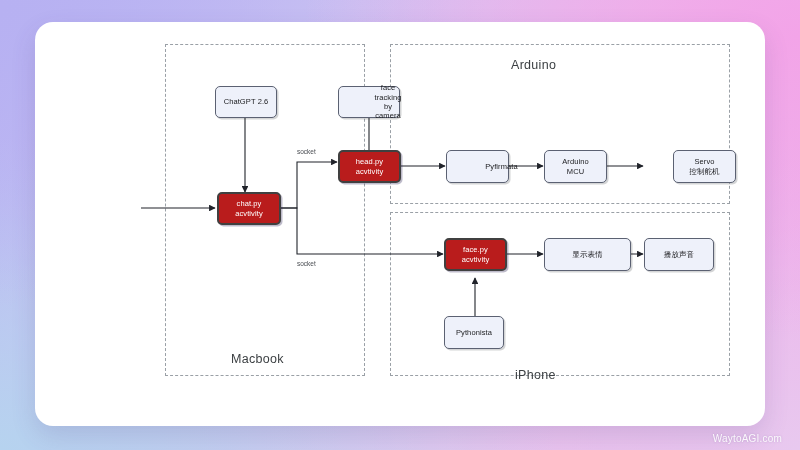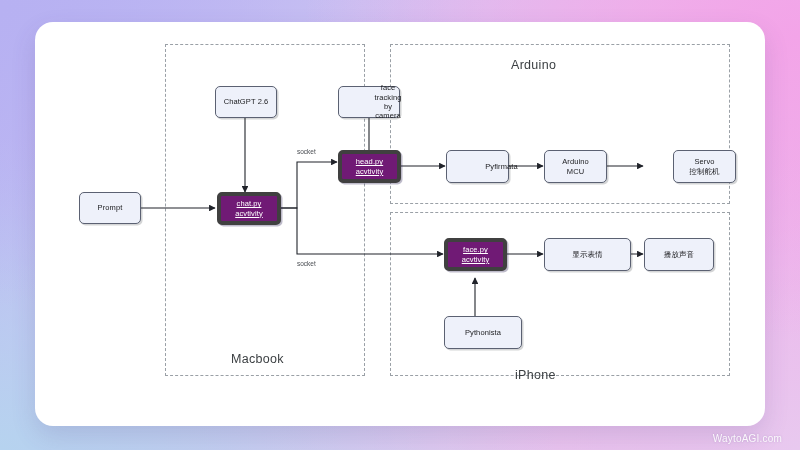--- a/index.html
+++ b/index.html
@@ -68,25 +68,24 @@
     font-size: 7.5px;
     letter-spacing: .1px;
   }
   .node.light {
     background: #eef1fa;
     border: 1px solid #5b6172;
     color: #202124;
     box-shadow: 1.5px 1.5px 0 rgba(60,64,67,0.22);
   }
   .node.accent {
-    background: #701a75;
-    border: 4px solid #404040;
+    background: #b91c1c;
+    border: 2px solid #404040;
     color: #ffffff;
     box-shadow: 1.5px 1.5px 0 rgba(40,30,80,0.3);
-    text-decoration: underline;
   }
   .node .ln { display: block; }
 
   
   .edge-label {
     position: absolute;
     font-size: 6.5px;
     color: #4a4d52;
     white-space: nowrap;
   }
@@ -155,23 +154,20 @@
 
           <path d="M 572 232 L 608 232"></path>
 
           <path d="M 440 294 L 440 256"></path>
         </g>
       </svg>
 
       <div class="edge-label" style="left:262px; top:126px;">socket</div>
       <div class="edge-label" style="left:262px; top:238px;">socket</div>
 
-      <div class="node light" style="left:44px; top:170px; width:62px; height:32px;">
-        <span class="ln">Prompt</span>
-      </div>
 
       <div class="node light" style="left:180px; top:64px; width:62px; height:32px;">
         <span class="ln">ChatGPT 2.6</span>
       </div>
 
       <div class="node light" style="left:303px; top:64px; width:62px; height:32px;padding-left:38px;">
         <span class="ln">face tracking</span>
         <span class="ln">by camera</span>
       </div>
 
@@ -205,21 +201,21 @@
       </div>
 
       <div class="node light" style="left:509px; top:216px; width:87px; height:33px;">
         <span class="ln">显示表情</span>
       </div>
 
       <div class="node light" style="left:609px; top:216px; width:70px; height:33px;justify-content:center;">
         <span class="ln">播放声音</span>
       </div>
 
-      <div class="node light" style="left:409px; top:294px; width:78px; height:33px;">
+      <div class="node light" style="left:409px; top:294px; width:60px; height:33px;">
         <span class="ln">Pythonista</span>
       </div>
 
     </div>
   </div>
 
   <div id="watermark">WaytoAGI.com</div>
 
 </div>
 

